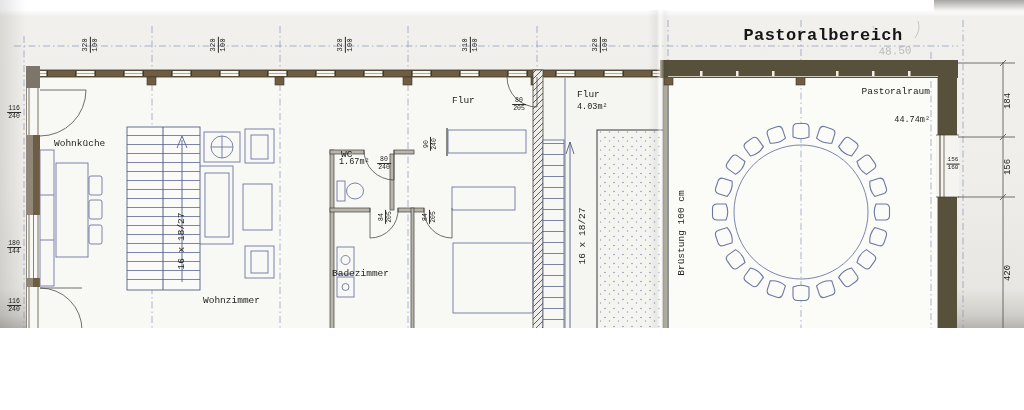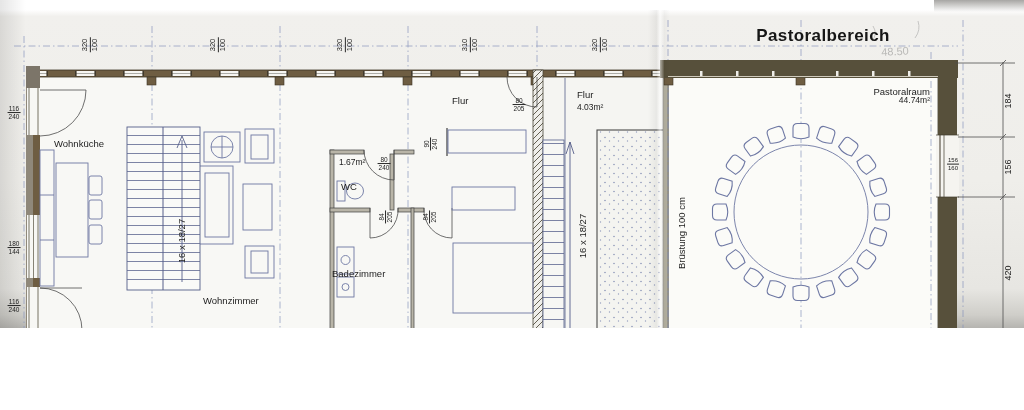--- a/index.html
+++ b/index.html
@@ -1,17 +1,17 @@
 <!DOCTYPE html>
 <html><head>
 <meta charset="utf-8">
 <style>
   html,body{margin:0;padding:0;background:#ffffff;}
   #stage{position:relative;width:1024px;height:328px;overflow:hidden;
-         font-family:Liberation Sans, sans-serif;background:#fdba74;}
+         font-family:Liberation Mono, monospace;background:#fdba74;}
   .paper{position:absolute;inset:0;
          background:linear-gradient(180deg,#ffffff 0%,#ffffff 3%,#f1f0ed 5%,#efeeea 55%,#e7e6e2 88%,#cfcec9 96%,#b5b4b0 100%);}
   .paper-left-shade{position:absolute;left:0;top:0;width:26px;height:410px;
          background:linear-gradient(90deg,rgba(0,0,0,.10),rgba(0,0,0,0));}
   .crease{position:absolute;left:648px;top:10px;width:22px;height:400px;
          background:linear-gradient(90deg,rgba(0,0,0,0) 0%,rgba(0,0,0,.055) 38%,rgba(255,255,255,.55) 55%,rgba(0,0,0,.03) 75%,rgba(0,0,0,0) 100%);}
   .corner-shadow{position:absolute;right:0;top:0;width:90px;height:12px;
          background:linear-gradient(180deg,rgba(60,58,52,.45),rgba(60,58,52,0));}
   svg{position:absolute;left:0;top:0;}
   .lbl{position:absolute;color:#1c1c1c;white-space:nowrap;line-height:1.05;}
@@ -309,29 +309,29 @@
       <path d="M873 26 q5 8 -1 15"></path>
       <path d="M918 21 q3 9 -3 17"></path>
     </g>
   </svg>
 
   <div class="lbl title ctr" style="left:823px;top:36px;">Pastoralbereich</div>
   <div class="lbl faint" style="left:895px;top:52px;">48.50</div>
 
   <div class="lbl room" style="left:54px;top:139px;">Wohnküche</div>
   <div class="lbl room" style="left:203px;top:296px;">Wohnzimmer</div>
-  <div class="lbl room" style="left:341px;top:150px;margin-top:32px;">WC</div>
+  <div class="lbl room" style="left:341px;top:150px;">WC</div>
   <div class="lbl small" style="left:339px;top:158px;">1.67m²</div>
   <div class="lbl room" style="left:332px;top:269px;">Badezimmer</div>
   <div class="lbl room" style="left:452px;top:96px;">Flur</div>
   <div class="lbl room" style="left:577px;top:90px;">Flur</div>
   <div class="lbl small" style="left:577px;top:103px;">4.03m²</div>
 
   <div class="lbl room rightblock" style="right:94px;top:87px;">Pastoralraum</div>
-  <div class="lbl small rightblock" style="right:94px;top:96px;">44.74m²</div>
+  <div class="lbl small rightblock" style="right:94px;top:116px;">44.74m²</div>
 
   <div class="lbl room vrot" style="left:182px;top:241px;">16 x 18/27</div>
   <div class="lbl room vrot" style="left:583px;top:236px;">16 x 18/27</div>
   <div class="lbl room vrot" style="left:682px;top:233px;">Brüstung 100 cm</div>
 
   <div class="lbl dim vrot" style="left:90px;top:45px;"><span class="pair">
         <span class="num">320</span>
         <span class="den">100</span>
       </span></div>
   <div class="lbl dim vrot" style="left:218px;top:45px;"><span class="pair">

